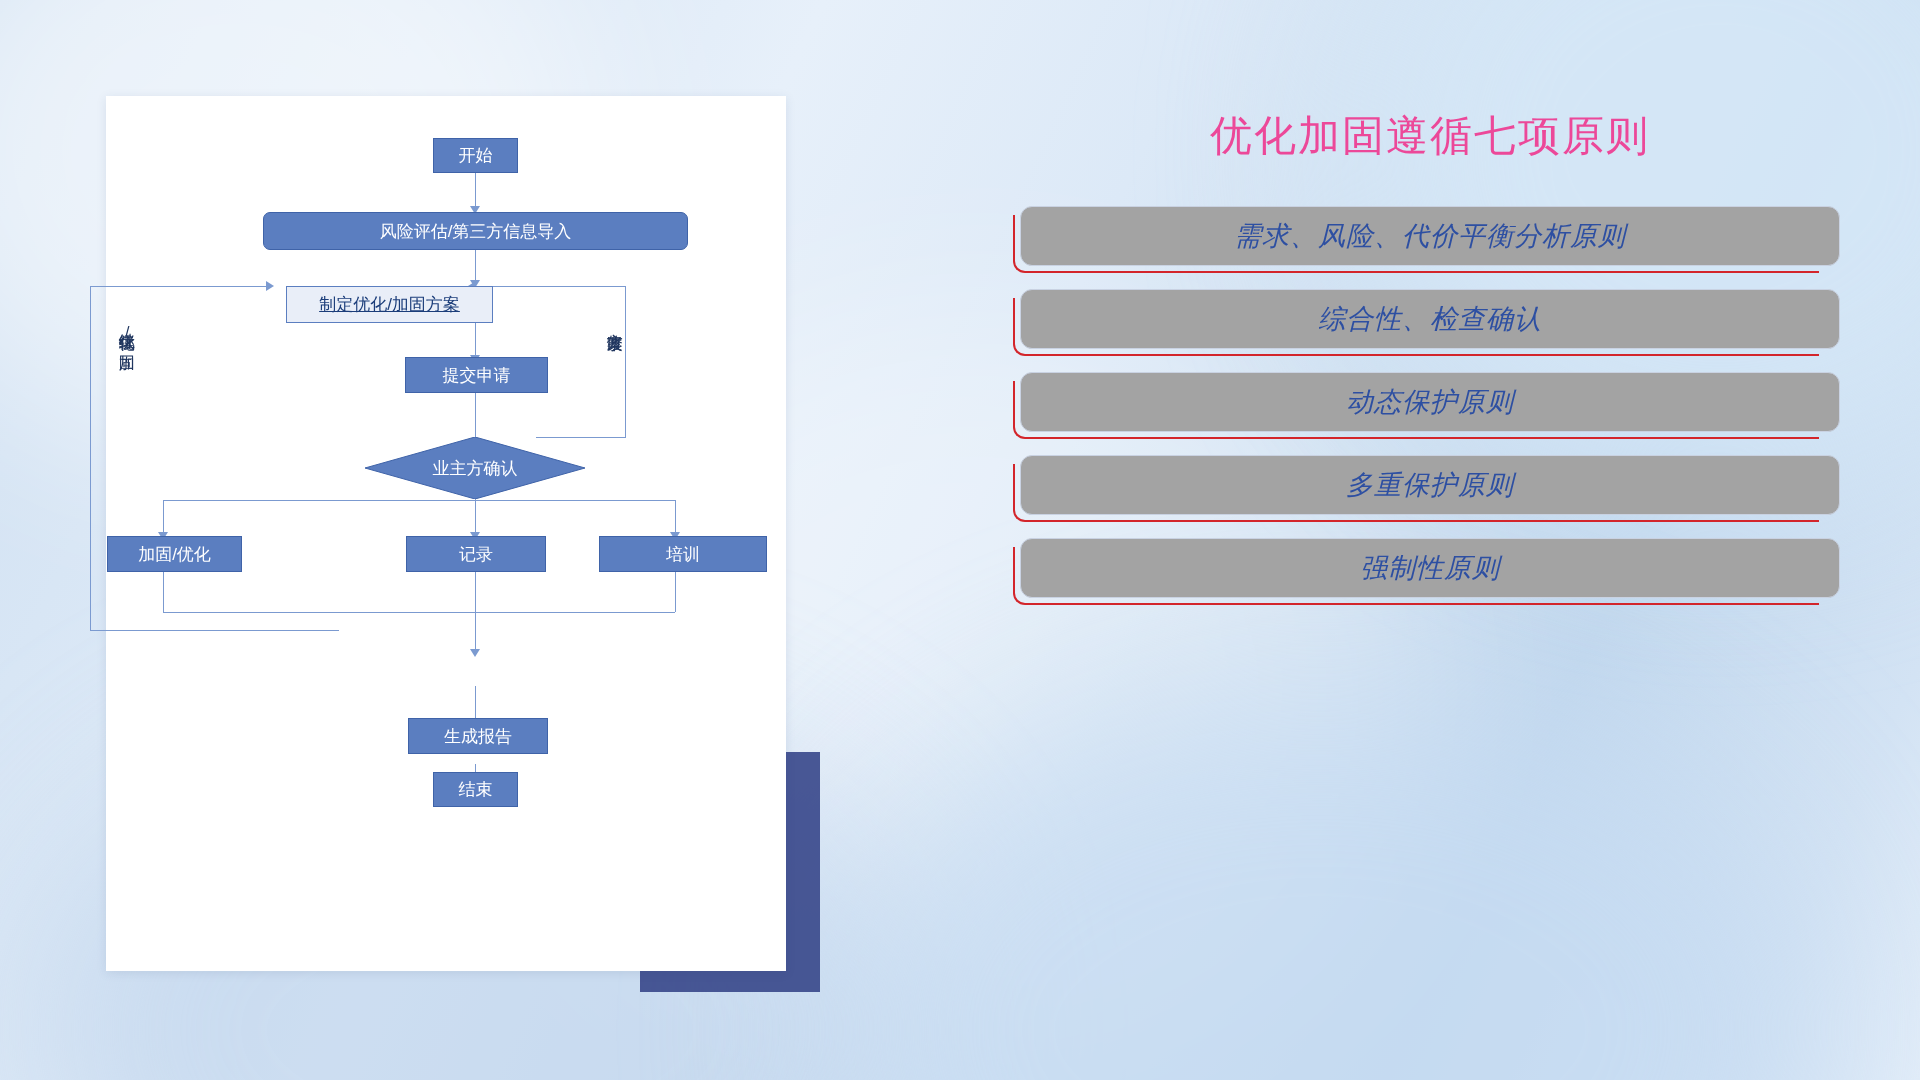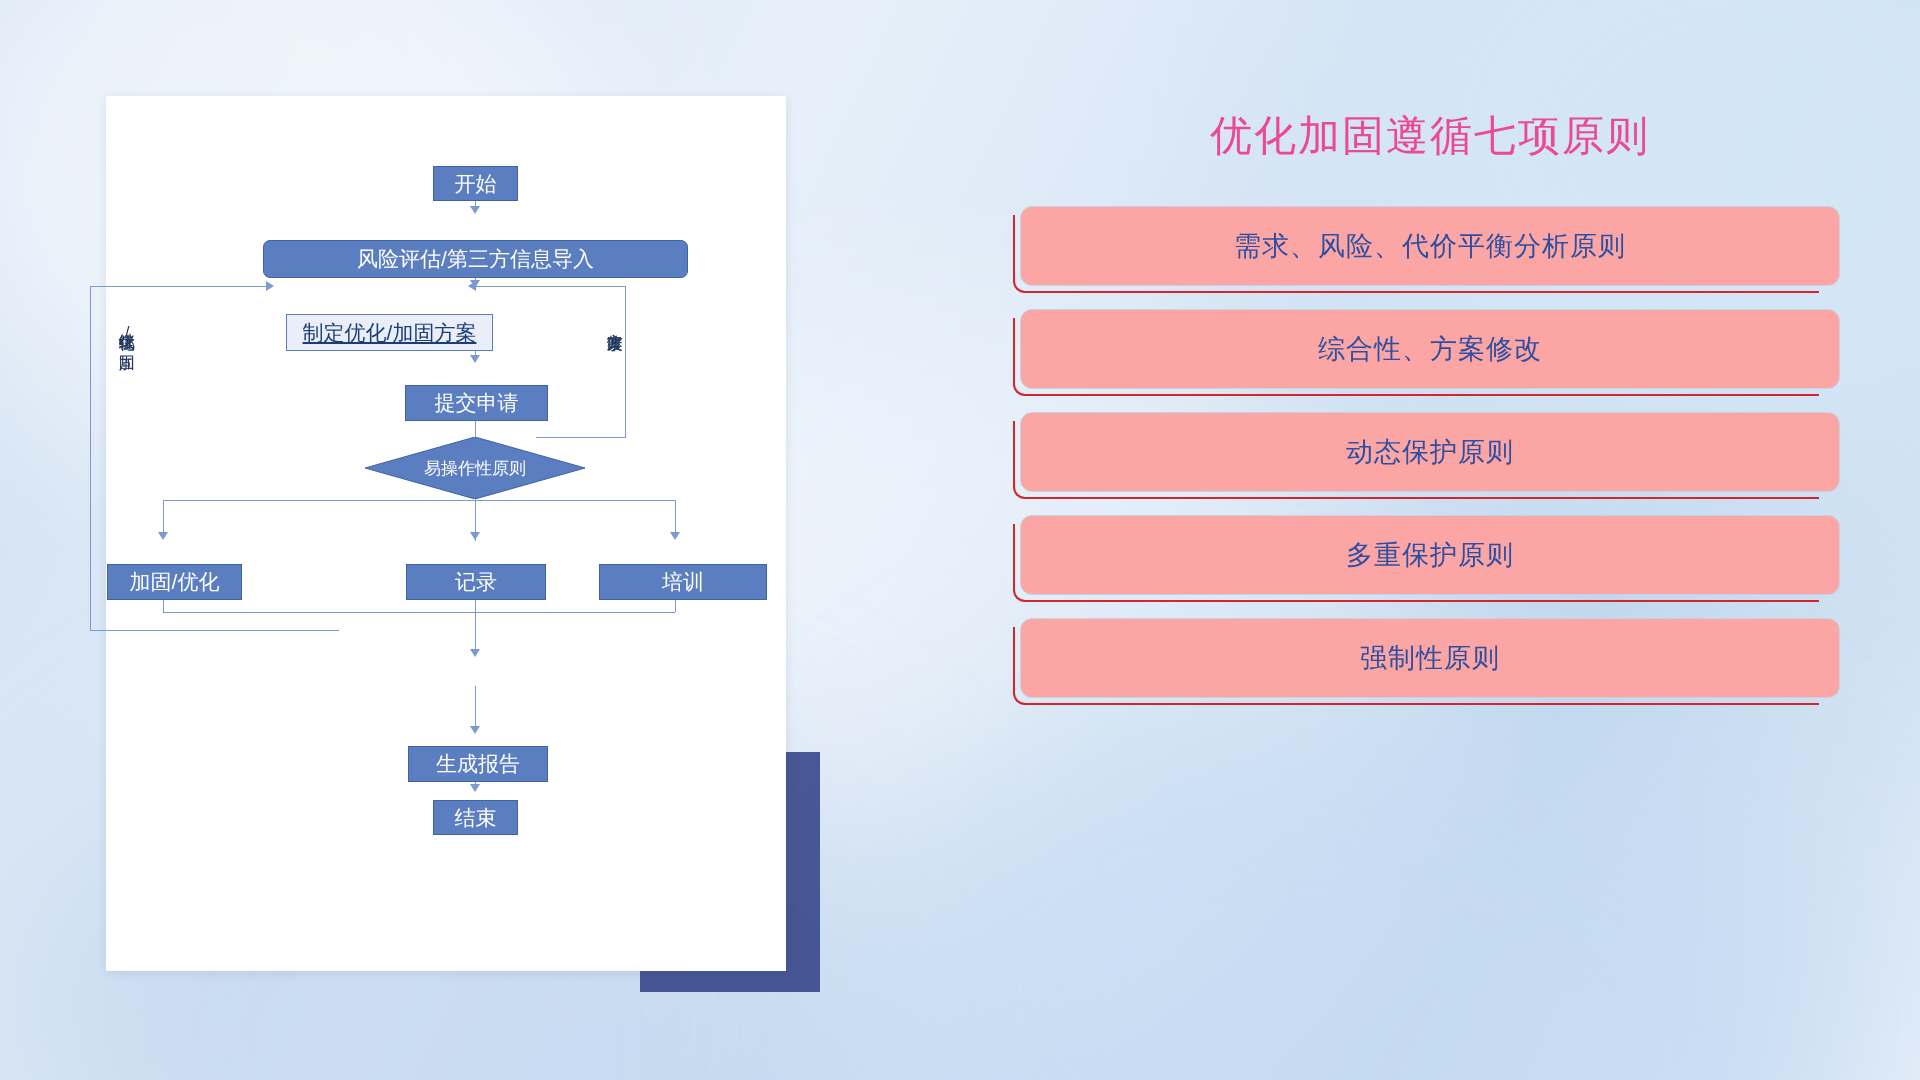--- a/index.html
+++ b/index.html
@@ -51,26 +51,25 @@
     position: absolute;
     inset: 0;
   }
 
   .node {
     position: absolute;
     box-sizing: border-box;
     background: #5b7ec0;
     border: 1px solid #3f63a8;
     color: #ffffff;
-    font-size: 21px;
+    font-size: 17px;
     display: flex;
     align-items: center;
     justify-content: center;
     white-space: nowrap;
-    margin-top: 28px;
   }
   .node.light {
     background: #e9eef8;
     color: #1b3d7a;
     border: 1px solid #5b7ec0;
   }
   .diamond-wrap {
     position: absolute;
   }
   .diamond {
@@ -134,31 +133,32 @@
     text-align: center;
     font-size: 42px;
     font-weight: normal;
     color: #ec4899;
     letter-spacing: 2px;
     margin-bottom: 42px;
   }
   .pill {
     position: relative;
     box-sizing: border-box;
-    height: 80px;
+    height: 60px;
     margin: 0 0 23px 0;
-    background: #fca5a5;
+    background: #a3a3a3;
     border: 1px solid #c9d2e2;
     border-radius: 12px;
     display: flex;
     align-items: center;
     justify-content: center;
     color: #2d4fa2;
     font-size: 27px;
     letter-spacing: 1px;
+    font-style: italic;
   }
   .pill::before {
     content: "";
     position: absolute;
     left: -8px;
     top: 8px;
     bottom: -8px;
     width: 16px;
     border-left: 2px solid #d3252b;
     border-bottom: 2px solid #d3252b;
@@ -241,21 +241,21 @@
     <div class="node light" style="left:180px; top:190px; width:207px; height:37px;text-decoration:underline;">制定优化/加固方案</div>
 
     <div class="node" style="left:299px; top:261px; width:143px; height:36px;">提交申请</div>
 
     <div class="diamond-wrap" style="left:259px; top:341px; width:220px; height:62px;">
       <div class="diamond">
         <svg width="220" height="62" viewBox="0 0 220 62">
           <polygon points="110,0 220,31 110,62 0,31" fill="#5b7ec0" stroke="#3f63a8" stroke-width="1"></polygon>
         </svg>
       </div>
-      <div class="diamond-label">易操作性原则</div>
+      <div class="diamond-label">业主方确认</div>
     </div>
 
     <div class="node" style="left:1px; top:440px; width:135px; height:36px;">加固/优化</div>
 
     <div class="node" style="left:300px; top:440px; width:140px; height:36px;">记录</div>
 
     <div class="node" style="left:493px; top:440px; width:168px; height:36px;">培训</div>
 
 
     <div class="node" style="left:302px; top:622px; width:140px; height:36px;">生成报告</div>
@@ -265,17 +265,17 @@
     <div class="vlabel" style="left:12px; top:224px; height:130px;">继续优化/加固</div>
     <div class="vlabel" style="left:500px; top:224px; height:110px;">方案修改</div>
 
   </div>
 </div>
 
 <div class="right-panel">
   <div class="right-title">优化加固遵循七项原则</div>
 
   <div class="pill">需求、风险、代价平衡分析原则</div>
-  <div class="pill">综合性、方案修改</div>
+  <div class="pill">综合性、检查确认</div>
   <div class="pill">动态保护原则</div>
   <div class="pill">多重保护原则</div>
   <div class="pill">强制性原则</div>
 </div>
 
 </body></html>

